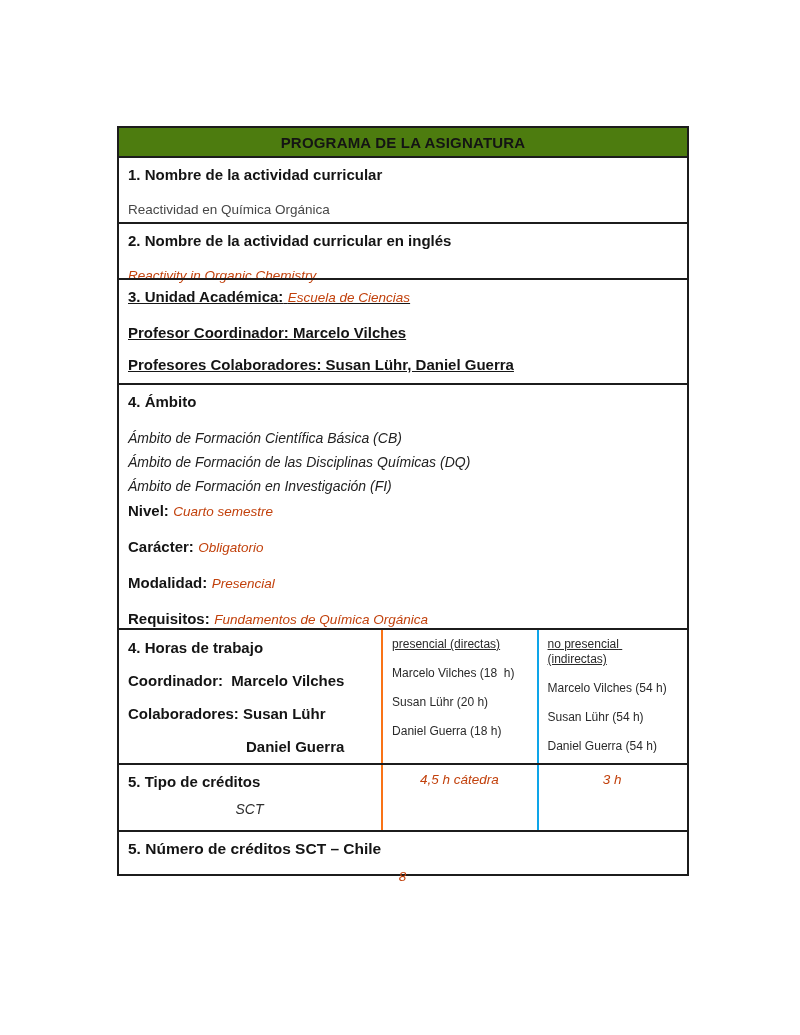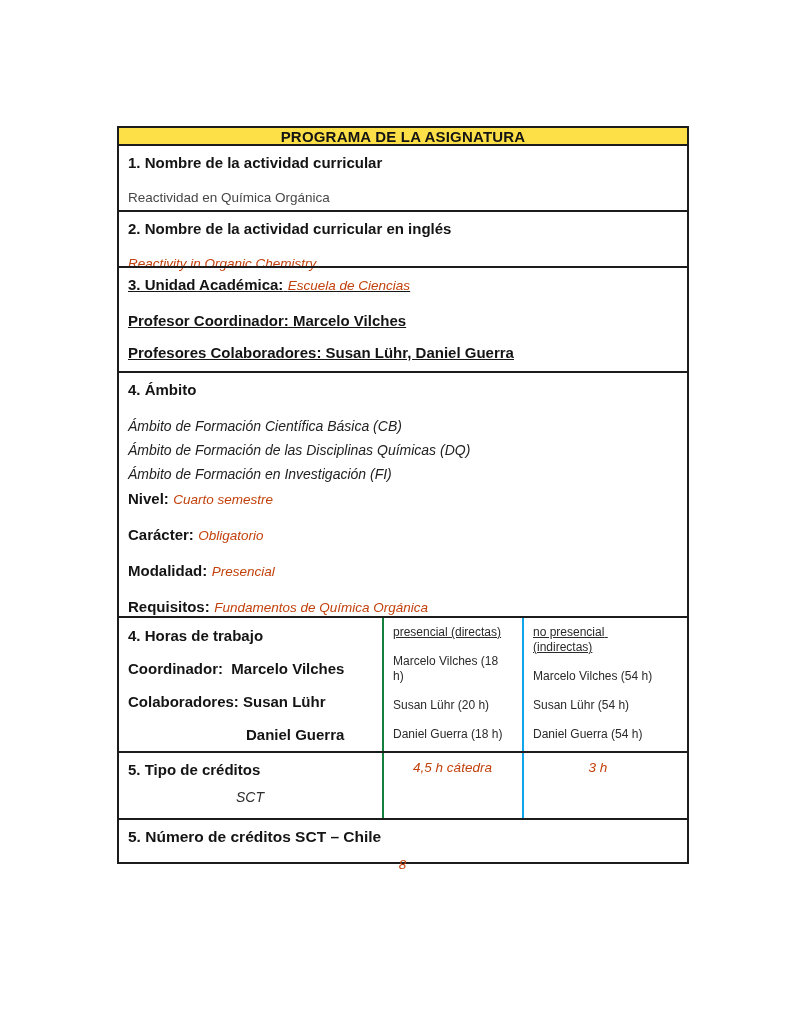--- a/index.html
+++ b/index.html
@@ -12,42 +12,42 @@
   .page { position: relative; width: 800px; height: 1035px; background: #ffffff; overflow: hidden; }
 
   .doc-table {
     position: absolute; left: 117px; top: 126px; width: 572px;
     border: 2px solid #1c1c1c; background: #ffffff;
   }
   .row { border-top: 2px solid #1c1c1c; position: relative; }
   .row:first-child { border-top: none; }
 
   .row-header {
-    height: 16px; background: #fde047;
+    height: 28px; background: #4d7c0f;
     display: flex; align-items: center; justify-content: center;
   }
   .title { font-weight: bold; font-size: 15px; letter-spacing: 0.2px; color: #141414; }
 
   .cell { padding: 7px 10px 0 9px; }
   .h { font-weight: bold; font-size: 15px; color: #141414; white-space: pre-wrap; }
   .txt { white-space: pre-wrap; }
   .val-dark { font-size: 13.5px; color: #474747; }
   .val-gray { font-size: 13.5px; font-style: italic; color: #c2410c; }
   .ital-black { font-size: 14px; font-style: italic; color: #222222; }
 
   .line { line-height: 20px; }
   .mt-lg { margin-top: 15px; }
   .mt-md { margin-top: 12px; }
 
   .ambito-line { line-height: 24px; }
   .field-line { line-height: 21px; }
 
   .cols { display: flex; align-items: stretch; }
   .col-left  { width: 263px; }
-  .col-mid   { width: 140px; border-left: 2px solid #15803d; }
+  .col-mid   { width: 156px; border-left: 2px solid #f97316; }
   .col-right { width: 151px; border-left: 2px solid #0ea5e9; }
 
   .horas-left .line { line-height: 21px; }
   .indent-collab2 { margin-left: 118px; }
 
   .small-col { font-size: 12px; color: #2a2a2a; }
   .small-col .col-head { text-decoration: underline; line-height: 15px; }
   .small-col .line { line-height: 15px; margin-top: 14px; }
 
   .center { text-align: center; }

